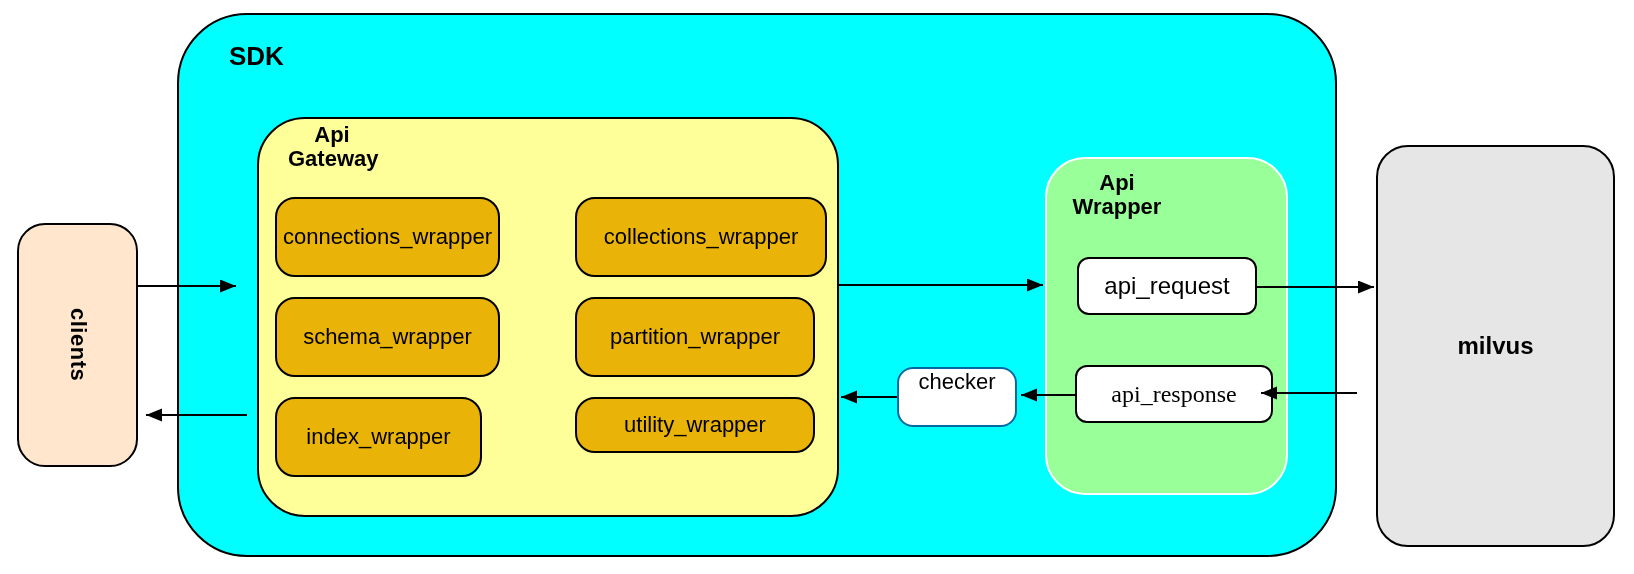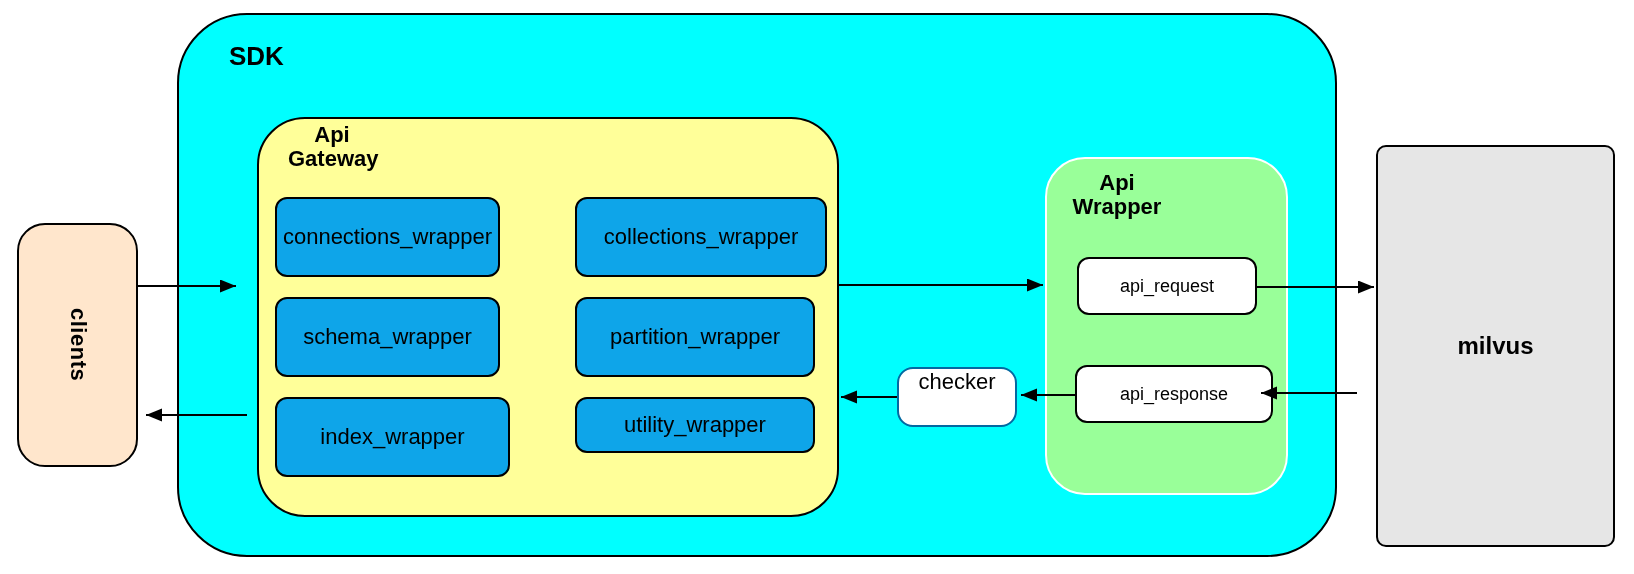--- a/index.html
+++ b/index.html
@@ -43,29 +43,29 @@
   }
   .block-label {
     position: absolute; text-align: center;
     font-weight: bold; font-size: 22px; line-height: 24px;
   }
   .api-wrapper > .block-label { left: 29px; top: 4px; width: 88px; }
   .block-label span { display: block; }
 
   .mod {
     position: absolute; box-sizing: border-box;
-    background: #0ea5e9; border: 2px solid #000; border-radius: 12px;
+    background: #eab308; border: 2px solid #000; border-radius: 20px;
     display: flex; align-items: center; justify-content: center;
     font-size: 22px;
   }
   .m0 { left: 16px;  top: 78px;  width: 225px; height: 80px; }
   .m1 { left: 316px; top: 78px;  width: 252px; height: 80px; }
   .m2 { left: 16px;  top: 178px; width: 225px; height: 80px; }
   .m3 { left: 316px; top: 178px; width: 240px; height: 80px; }
-  .m4 { left: 16px;  top: 278px; width: 235px; height: 80px; }
+  .m4 { left: 16px;  top: 278px; width: 207px; height: 80px; }
   .m5 { left: 316px; top: 278px; width: 240px; height: 56px; }
 
   
   .checker {
     position: absolute; left: 718px; top: 352px; width: 120px; height: 60px;
     box-sizing: border-box;
     background: #ffffff; border: 2px solid #0369a1; border-radius: 16px;
     display: flex; align-items: flex-start; justify-content: center;
     font-size: 22px;
   }
@@ -74,29 +74,29 @@
   .api-gateway {
     position: absolute; left: 866px; top: 142px; width: 243px; height: 338px;
     box-sizing: border-box;
     background: #99FF99; border: 2px solid #ffffff; border-radius: 40px;
   }
   .api-gateway > .block-label { left: 20px; top: 12px; width: 100px; }
   .gw-box {
     position: absolute; box-sizing: border-box;
     background: #ffffff; border: 2px solid #000; border-radius: 12px;
     display: flex; align-items: center; justify-content: center;
-    font-size: 18px;
+    font-size: 24px;
   }
   .request  { left: 30px; top: 98px;  width: 180px; height: 58px; }
-  .response { left: 28px; top: 206px; width: 198px; height: 58px; }
+  .response { left: 28px; top: 206px; width: 198px; height: 58px; font-family: Liberation Serif, serif; }
 
   
   .milvus {
     left: 1376px; top: 145px; width: 239px; height: 402px;
-    background: #E6E6E6; border: 2px solid #000; border-radius: 10px;
+    background: #E6E6E6; border: 2px solid #000; border-radius: 32px;
     display: flex; align-items: center; justify-content: center;
     font-size: 24px; font-weight: bold;
   }
 
   
   .arrows {
     position: absolute; left: 0; top: 0; width: 1634px; height: 574px;
     pointer-events: none; z-index: 5;
   }
   .arrows line { stroke: #000000; stroke-width: 2; }

